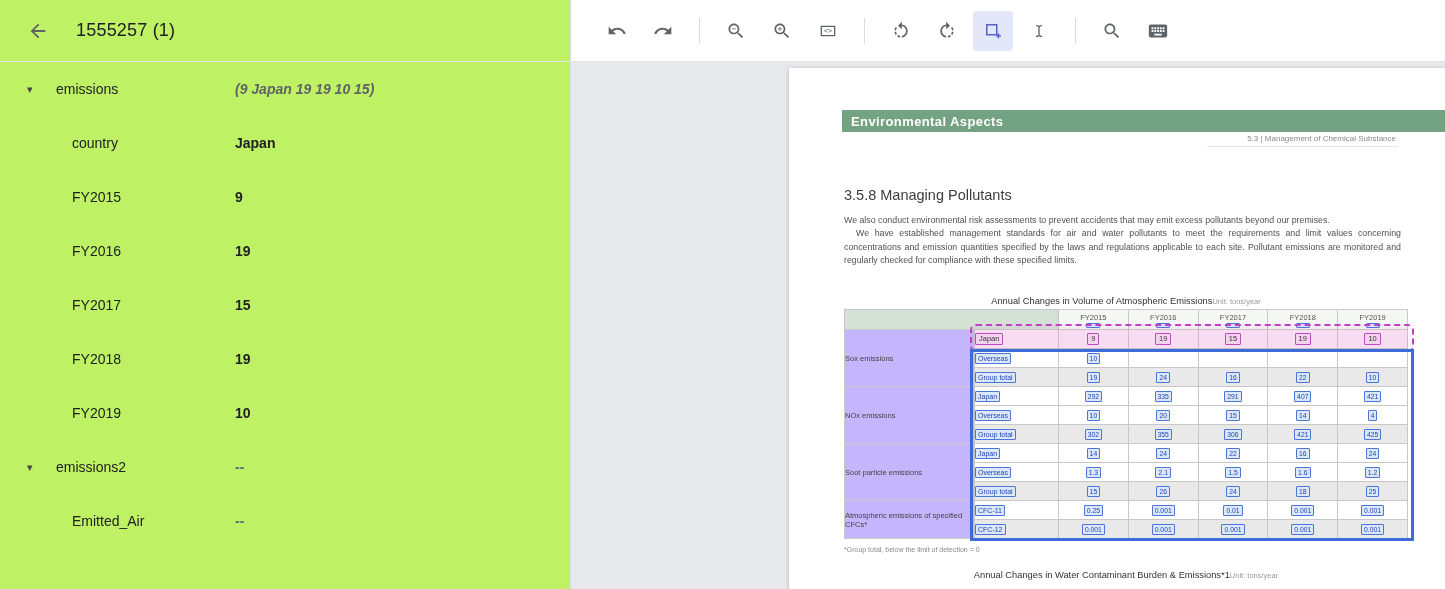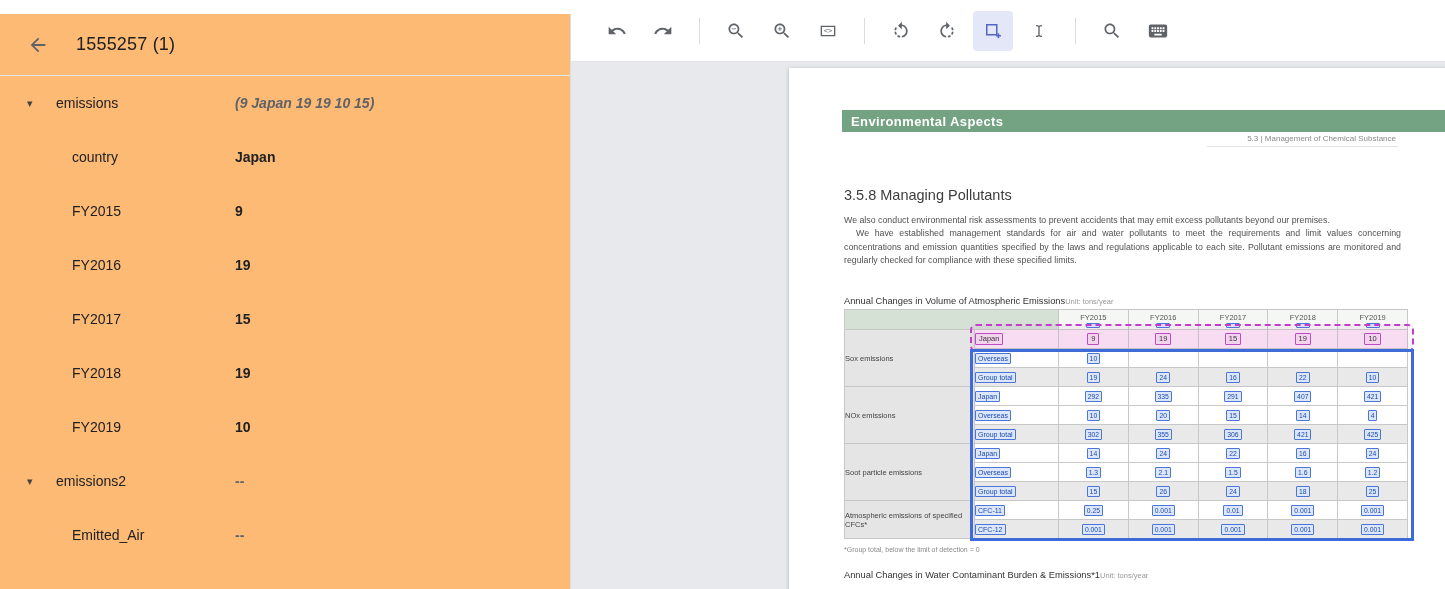--- a/index.html
+++ b/index.html
@@ -1,21 +1,21 @@
 <!DOCTYPE html>
 <html><head>
 <meta charset="utf-8">
 <style>
   * { box-sizing: border-box; margin: 0; padding: 0; }
   html,body { width:1445px; height:589px; overflow:hidden; background:#fff;
               font-family:"Liberation Sans", sans-serif; color:#202124; }
   .app { display:flex; width:1445px; height:589px; }
 
   
-  .left-panel { width:571px; min-width:571px; background:#fdba74; border-right:1px solid #dadce0; position:relative;margin-top:14px; }
+  .left-panel { width:571px; min-width:571px; background:#bef264; border-right:1px solid #dadce0; position:relative; }
   .lp-header { height:62px; display:flex; align-items:center; padding-left:24px; border-bottom:1px solid #e8e8e8; }
   .back-btn { width:28px; height:28px; border:none; background:transparent; color:#5f6368; cursor:pointer; display:flex; align-items:center; justify-content:center; }
   .doc-title { font-size:18px; color:#202124; margin-left:24px; letter-spacing:.2px; }
 
   .filter-bar { height:42px; display:flex; align-items:stretch; border-bottom:1px solid #e8e8e8; }
   .filter-left { flex:1; display:flex; align-items:center; gap:10px; padding-left:30px; border-right:1px solid #e8e8e8; }
   .filter-icon { color:#5f6368; display:flex; }
   .filter-label { font-weight:700; font-size:14px; color:#3c4043; }
   .filter-input { border:none; outline:none; flex:1; font-size:14px; font-family:inherit; color:#202124; margin-left:2px; }
   .filter-input::placeholder { color:#9aa0a6; }
@@ -40,35 +40,35 @@
 
   .canvas { position:absolute; top:62px; left:0; right:0; bottom:0;text-decoration:underline; }
   .page { position:absolute; left:218px; top:6px; width:700px; height:640px; background:#fff; box-shadow:0 1px 4px rgba(0,0,0,.25); }
 
   .band { position:absolute; left:53px; right:0; top:42px; height:22px; background:#74a383; color:#fff; font-size:13px; font-weight:600; letter-spacing:.4px; display:flex; align-items:center; padding-left:9px; }
   .breadcrumb { position:absolute; top:66px; right:91px; font-size:8px; color:#8a8a8a; border-bottom:1px solid #e3e3e3; padding:0 2px 3px 40px; }
   .sec-title { position:absolute; left:55px; top:119px; font-size:14.5px; color:#3d3d3d; }
   .body-text { position:absolute; left:55px; top:146px; width:557px; font-size:8.8px; color:#505050; line-height:1.52; text-align:justify; }
   .body-text p + p { text-indent:12px; }
 
-  .tbl-caption { position:absolute; left:55px; width:564px; display:flex; justify-content:flex-start; align-items:flex-end; }
+  .tbl-caption { position:absolute; left:55px; width:564px; display:flex; justify-content:center; align-items:flex-end; }
   .cap-title { font-size:9.3px; color:#333; }
   .cap-unit { font-size:7.5px; color:#999; }
 
   .doc-table-wrap { position:absolute; left:55px; top:241px; width:564px; }
   table.doc { border-collapse:collapse; width:564px; table-layout:fixed; }
   table.doc th, table.doc td { border:1px solid #c8c8c8; font-size:7.5px; font-weight:400; padding:0; height:19px; vertical-align:middle; }
   table.doc th { height:20px; }
   th.corner { background:#d4e1d4; }
   th.fy { background:#f5f7f5; color:#555; }
   th.fy .fy-lbl { display:block; line-height:9px; padding-top:1px; }
   .tick { display:block; margin:1px auto 0; width:14px; height:5px; border:1px solid #4b76d8; background:#dde7fb; border-radius:1px; }
   .row-shaded td { background:#e9e9e9; }
   .row-pink td { background:#fae5f4; }
-  td.group-cell { background:#e5e5e5; text-align:left; padding-left:4px; color:#444; line-height:1.2; }
+  td.group-cell { background:#c4b5fd; text-align:left; padding-left:4px; color:#444; line-height:1.2; }
   td.sub-cell { text-align:left; padding-left:3px; }
   td.val-cell { text-align:center; }
   .blue-box { display:inline-block; border:1px solid #4b76d8; background:#dde7fb; color:#1b49b0; font-size:6.8px; line-height:9px; padding:0 2px; border-radius:1px; }
   .blue-box.lbl { font-size:7px; }
   .blue-box:empty { display:none; }
   .pink-box { display:inline-block; border:1px solid #b94fc0; background:#f5dbf0; color:#333; font-size:7.5px; line-height:10px; padding:0 3px; border-radius:1px; }
   .pink-overlay { position:absolute; left:126px; top:15px; width:444px; height:28px; border:2px dashed #c13fc8; border-radius:6px; background:rgba(220,60,200,0.05); }
   .blue-overlay { position:absolute; left:126px; top:40px; width:444px; height:192px; border:3px solid #3d6bd8; }
 
   .footnote { position:absolute; left:55px; top:478px; font-size:7px; color:#8a8a8a; }

